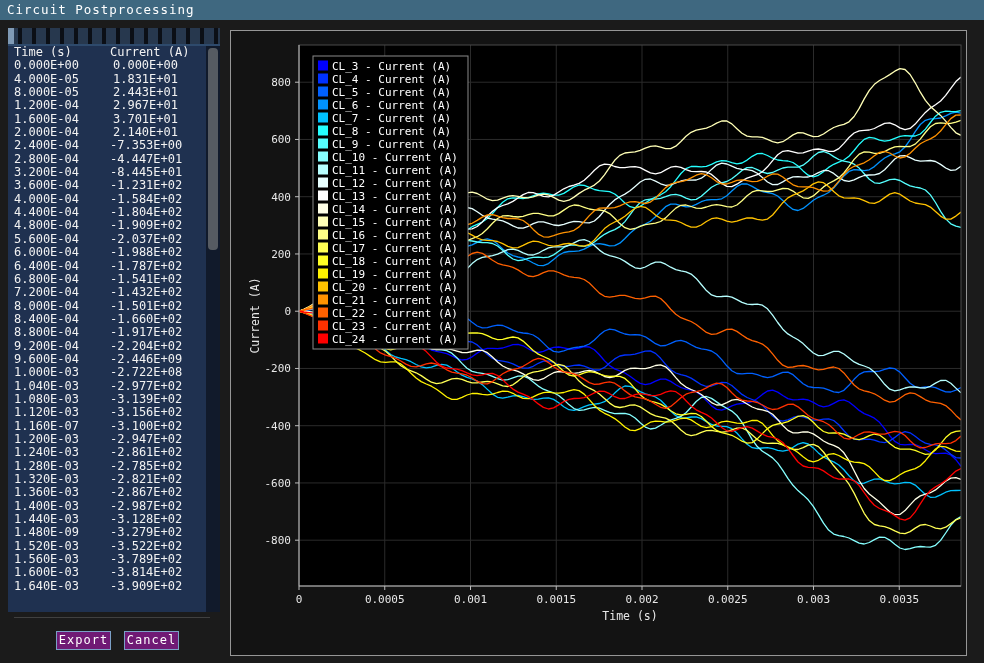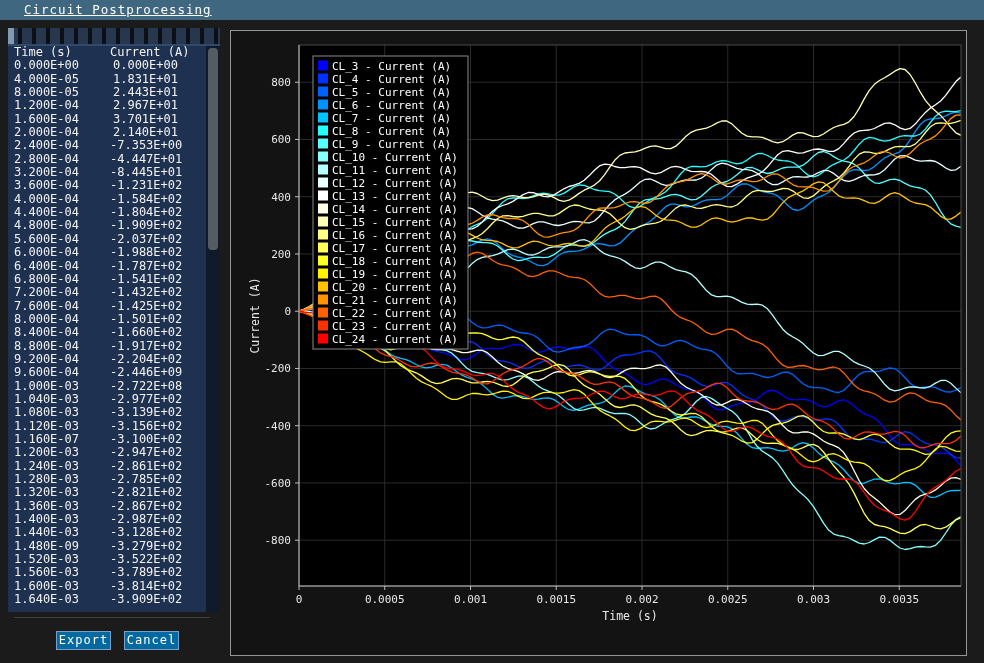--- a/index.html
+++ b/index.html
@@ -1,33 +1,33 @@
 <!DOCTYPE html>
 <html><head>
 <meta charset="utf-8">
 <style>
   html,body{margin:0;padding:0;background:#1b1b1b;width:984px;height:663px;overflow:hidden;
     font-family:"DejaVu Sans Mono","Liberation Mono",monospace;}
   .abs{position:absolute;}
   #title-bar{left:0;top:0;width:984px;height:20px;background:#3f6880;color:#fff;
-    font-size:12.5px;letter-spacing:1px;line-height:20px;padding-left:24px;box-sizing:border-box;text-decoration:underline;}
+    font-size:12.5px;letter-spacing:1px;line-height:20px;padding-left:7px;box-sizing:border-box;}
   
   #hscroll{left:8px;top:28px;width:212px;height:16px;background:#0b0f16;
     background-image:repeating-linear-gradient(90deg,#27384e 0 10px,#0b0f16 10px 14px);}
   #hscroll-thumb{left:0;top:0;width:6px;height:16px;background:#7f9ab5;}
   #table-topbar{left:8px;top:44px;width:212px;height:2px;background:#2e4a6c;}
   #data-table{left:8px;top:46px;width:212px;height:566px;background:#1f3150;color:#f2f2f2;
     font-size:12px;line-height:13.35px;overflow:hidden;}
   .t-row{display:flex;white-space:pre;}
   .t-c1{width:96px;padding-left:6px;}
   .t-c2{width:68px;text-align:right;}
   #vscroll{left:206px;top:46px;width:14px;height:566px;background:#111a2b;}
   #vscroll-thumb{left:2px;top:2px;width:10px;height:202px;background:#565b62;border-radius:4px;}
   #separator{left:14px;top:617px;width:196px;height:1px;background:#404040;}
-  .btn{top:631px;width:55px;height:19px;background:#0369a1;border:1px solid #7ba0c7;
+  .btn{top:631px;width:55px;height:19px;background:#701a75;border:1px solid #7ba0c7;
     color:#fff;font-size:12px;letter-spacing:1px;text-align:center;line-height:17px;
     box-sizing:border-box;cursor:pointer;}
   #export-btn{left:56px;}
   #cancel-btn{left:124px;}
   
   #chart-panel{left:230px;top:30px;width:737px;height:626px;background:#131313;
     border:1px solid #969696;box-sizing:border-box;}
   #chart-svg{position:absolute;left:0;top:0;}
   text{font-family:"DejaVu Sans Mono","Liberation Mono",monospace;}
 </style>
@@ -60,21 +60,20 @@
       <div class="t-row"><span class="t-c1">3.200E-04</span><span class="t-c2">-8.445E+01</span></div>
       <div class="t-row"><span class="t-c1">3.600E-04</span><span class="t-c2">-1.231E+02</span></div>
       <div class="t-row"><span class="t-c1">4.000E-04</span><span class="t-c2">-1.584E+02</span></div>
       <div class="t-row"><span class="t-c1">4.400E-04</span><span class="t-c2">-1.804E+02</span></div>
       <div class="t-row"><span class="t-c1">4.800E-04</span><span class="t-c2">-1.909E+02</span></div>
       <div class="t-row"><span class="t-c1">5.600E-04</span><span class="t-c2">-2.037E+02</span></div>
       <div class="t-row"><span class="t-c1">6.000E-04</span><span class="t-c2">-1.988E+02</span></div>
       <div class="t-row"><span class="t-c1">6.400E-04</span><span class="t-c2">-1.787E+02</span></div>
       <div class="t-row"><span class="t-c1">6.800E-04</span><span class="t-c2">-1.541E+02</span></div>
       <div class="t-row"><span class="t-c1">7.200E-04</span><span class="t-c2">-1.432E+02</span></div>
-      <div class="t-row"><span class="t-c1">7.600E-04</span><span class="t-c2">-1.425E+02</span></div>
       <div class="t-row"><span class="t-c1">8.000E-04</span><span class="t-c2">-1.501E+02</span></div>
       <div class="t-row"><span class="t-c1">8.400E-04</span><span class="t-c2">-1.660E+02</span></div>
       <div class="t-row"><span class="t-c1">8.800E-04</span><span class="t-c2">-1.917E+02</span></div>
       <div class="t-row"><span class="t-c1">9.200E-04</span><span class="t-c2">-2.204E+02</span></div>
       <div class="t-row"><span class="t-c1">9.600E-04</span><span class="t-c2">-2.446E+09</span></div>
       <div class="t-row"><span class="t-c1">1.000E-03</span><span class="t-c2">-2.722E+08</span></div>
       <div class="t-row"><span class="t-c1">1.040E-03</span><span class="t-c2">-2.977E+02</span></div>
       <div class="t-row"><span class="t-c1">1.080E-03</span><span class="t-c2">-3.139E+02</span></div>
       <div class="t-row"><span class="t-c1">1.120E-03</span><span class="t-c2">-3.156E+02</span></div>
       <div class="t-row"><span class="t-c1">1.160E-07</span><span class="t-c2">-3.100E+02</span></div>

